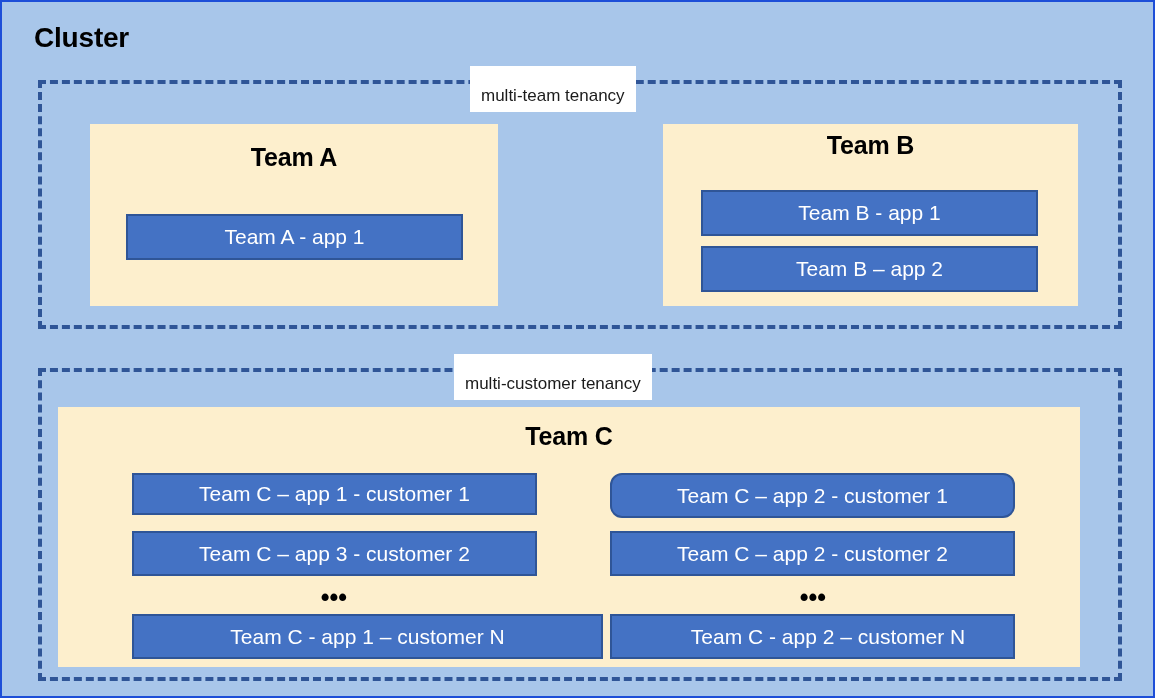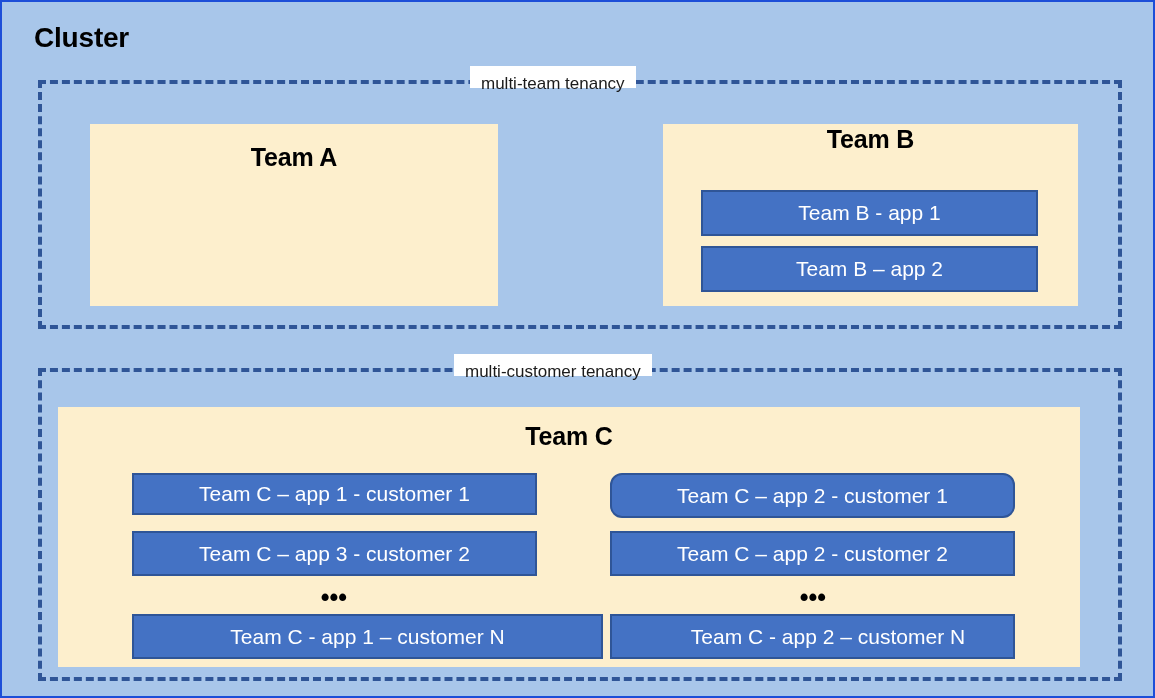--- a/index.html
+++ b/index.html
@@ -53,21 +53,21 @@
     height: 313px;
   }
 
   .tenancy-label {
     position: absolute;
     background: #ffffff;
     color: #1b1b1b;
     font-size: 17px;
     line-height: 28px;
     height: 14px;
-    padding: 4px 11px;
+    padding: 16px 11px;
     white-space: nowrap;
     text-align: center;
   }
 
   #label-multi-team {
     left: 468px;
     top: 64px;
   }
 
   #label-multi-customer {
@@ -91,21 +91,21 @@
     left: 0;
     right: 0;
     text-align: center;
     font-size: 25px;
     font-weight: bold;
     color: #000000;
     letter-spacing: -0.2px;
   }
 
   #team-a-title { top: 19px; }
-  #team-b-title { top: 1px; }
+  #team-b-title { top: 7px; }
   #team-c-title { top: 15px; }
 
   
   .app-box {
     position: absolute;
     box-sizing: border-box;
     background: #4472C4;
     border: 2px solid #2F5597;
     color: #ffffff;
     font-size: 21px;
@@ -151,20 +151,21 @@
 <body>
 
 <div id="canvas">
 
   <div id="cluster-title">Cluster</div>
 
   <div id="tenancy-multi-team" class="tenancy-box">
 
     <div id="team-a-box" class="team-box" style="left:48px; top:40px;">
       <div id="team-a-title" class="team-title">Team A</div>
+      <div id="app-a1" class="app-box">Team A - app 1</div>
     </div>
 
     <div id="team-b-box" class="team-box" style="left:621px; top:40px;">
       <div id="team-b-title" class="team-title">Team B</div>
       <div id="app-b1" class="app-box">Team B - app 1</div>
       <div id="app-b2" class="app-box">Team B – app 2</div>
     </div>
   </div>
 
   <div id="label-multi-team" class="tenancy-label">multi-team tenancy</div>

